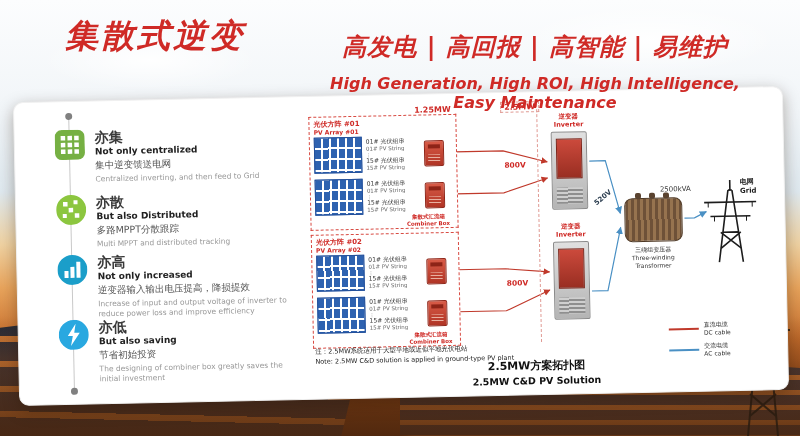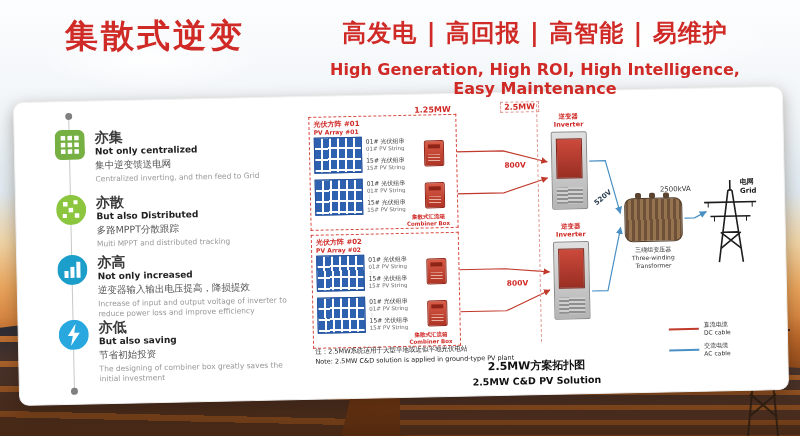--- a/index.html
+++ b/index.html
@@ -19,26 +19,26 @@
     background:linear-gradient(180deg,rgba(150,75,25,0) 0,rgba(130,65,22,.4) 35%,rgba(80,40,14,.85) 100%);}
   .p-left{position:absolute;left:-40px;bottom:-22px;width:400px;height:150px;opacity:.95;
     transform:skewY(-7deg) skewX(-14deg);
     background:repeating-linear-gradient(8deg,#17263a 0 18px,#c97b3a 18px 24px);}
   .p-right{position:absolute;right:-30px;bottom:-14px;width:430px;height:95px;opacity:.95;
     transform:skewY(4deg);
     background:repeating-linear-gradient(-4deg,#1b2c44 0 10px,#d2803c 10px 15px);}
   .bg-tower-svg{position:absolute;right:4px;bottom:0;opacity:.85;}
 
   
-  .header{position:absolute;top:14px;left:0;width:100%;display:flex;z-index:5;}
+  .header{position:absolute;top:14px;left:0;width:100%;display:flex;z-index:5;font-style:italic;}
   .h-left{width:310px;text-align:center;}
   .h-right{width:450px;text-align:center;}
   .title-cn{font-size:33px;font-weight:bold;color:#cf2a26;letter-spacing:3px;}
   .title-en{font-size:12px;font-weight:bold;color:#cf2a26;margin-top:7px;}
-  .tag-cn{font-size:24px;font-weight:bold;color:#cf2a26;margin-top:3px;letter-spacing:1px;}
+  .tag-cn{font-size:24px;font-weight:bold;color:#cf2a26;margin-top:17px;letter-spacing:1px;}
   .tag-en{font-size:16px;font-weight:bold;color:#cf2a26;margin-top:11px;}
 
   
   .card{position:absolute;left:16px;top:94px;width:768px;height:302px;background:#ffffff;
     border:1px solid #f0f0f0;border-radius:10px;box-shadow:0 5px 16px rgba(40,20,5,.35);
     transform:rotate(-1.2deg);z-index:3;}
 
   
   .tl-line{position:absolute;left:54px;top:16px;width:1px;height:272px;background:#c9c9c9;}
   .tl-dot{position:absolute;left:51px;width:7px;height:7px;border-radius:50%;background:#808080;}

